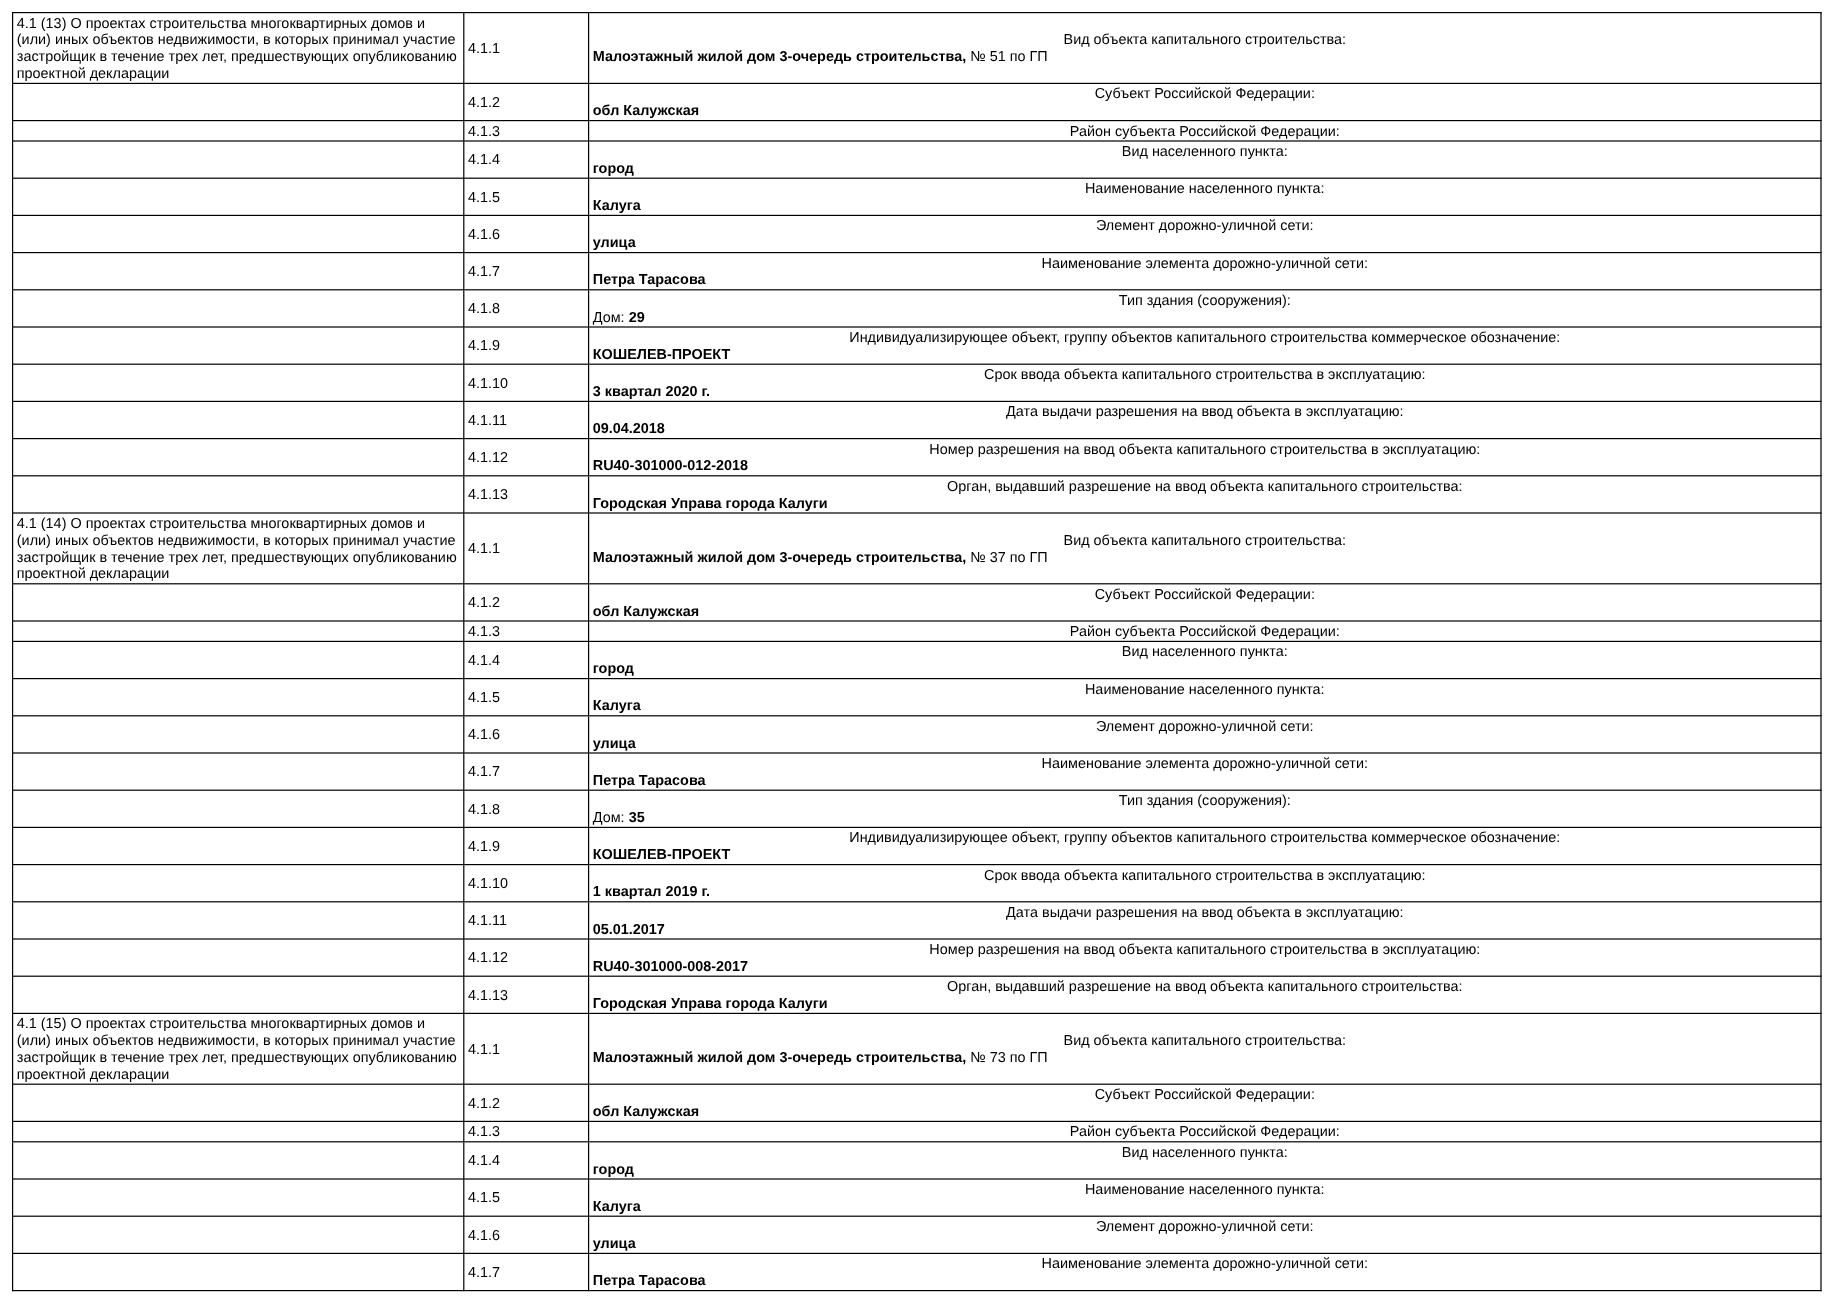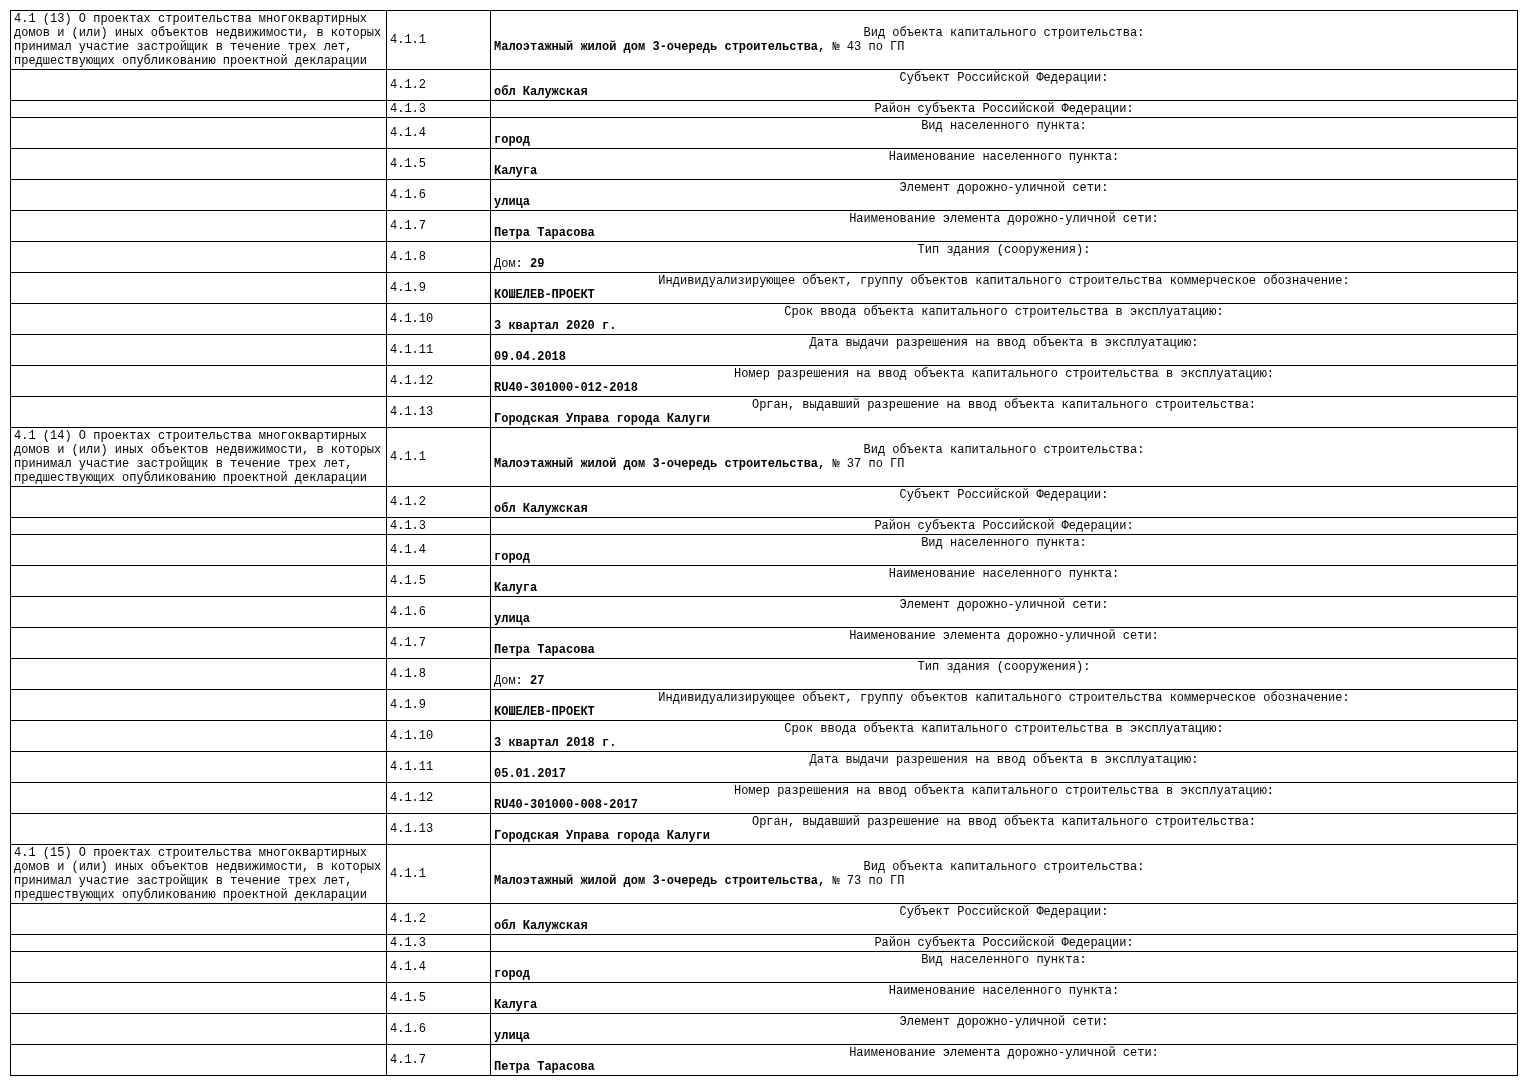--- a/index.html
+++ b/index.html
@@ -11,21 +11,20 @@
     font-size: 12px;
     line-height: 14px;
   }
   .page {
     width: 1529px;
     height: 1080px;
     box-sizing: border-box;
     padding: 10px 12px 6px 10px;
     background: #ffffff;
     overflow: hidden;
-    font-family: Liberation Mono, monospace;
   }
   table.decl-table {
     border-collapse: collapse;
     table-layout: fixed;
     width: 1507px;
   }
   col.c-desc    { width: 376px; }
   col.c-num     { width: 104px; }
   col.c-content { width: 1027px; }
   td {
@@ -54,21 +53,21 @@
       <col class="c-desc">
       <col class="c-num">
       <col class="c-content">
     </colgroup>
     <tbody id="decl-tbody">
         <tr>
           <td class="desc">4.1 (13) О проектах строительства многоквартирных домов и (или) иных объектов недвижимости, в которых принимал участие застройщик в течение трех лет, предшествующих опубликованию проектной декларации</td>
           <td class="num">4.1.1</td>
           <td class="content">
             <div class="label">Вид объекта капитального строительства:</div>
-            <div class="value"><span class="b">Малоэтажный жилой дом 3-очередь строительства,</span><span class="r"> № 43 по ГП</span></div>
+            <div class="value"><span class="b">Малоэтажный жилой дом 3-очередь строительства,</span><span class="r"> № 51 по ГП</span></div>
           </td>
         </tr>
         <tr>
           <td class="desc"></td>
           <td class="num">4.1.2</td>
           <td class="content">
             <div class="label">Субъект Российской Федерации:</div>
             <div class="value"><span class="b">обл Калужская</span></div>
           </td>
         </tr>
@@ -212,37 +211,37 @@
           <td class="content">
             <div class="label">Наименование элемента дорожно-уличной сети:</div>
             <div class="value"><span class="b">Петра Тарасова</span></div>
           </td>
         </tr>
         <tr>
           <td class="desc"></td>
           <td class="num">4.1.8</td>
           <td class="content">
             <div class="label">Тип здания (сооружения):</div>
-            <div class="value"><span class="r">Дом: </span><span class="b">27</span></div>
+            <div class="value"><span class="r">Дом: </span><span class="b">35</span></div>
           </td>
         </tr>
         <tr>
           <td class="desc"></td>
           <td class="num">4.1.9</td>
           <td class="content">
             <div class="label">Индивидуализирующее объект, группу объектов капитального строительства коммерческое обозначение:</div>
             <div class="value"><span class="b">КОШЕЛЕВ-ПРОЕКТ</span></div>
           </td>
         </tr>
         <tr>
           <td class="desc"></td>
           <td class="num">4.1.10</td>
           <td class="content">
             <div class="label">Срок ввода объекта капитального строительства в эксплуатацию:</div>
-            <div class="value"><span class="b">3 квартал 2018 г.</span></div>
+            <div class="value"><span class="b">1 квартал 2019 г.</span></div>
           </td>
         </tr>
         <tr>
           <td class="desc"></td>
           <td class="num">4.1.11</td>
           <td class="content">
             <div class="label">Дата выдачи разрешения на ввод объекта в эксплуатацию:</div>
             <div class="value"><span class="b">05.01.2017</span></div>
           </td>
         </tr>

